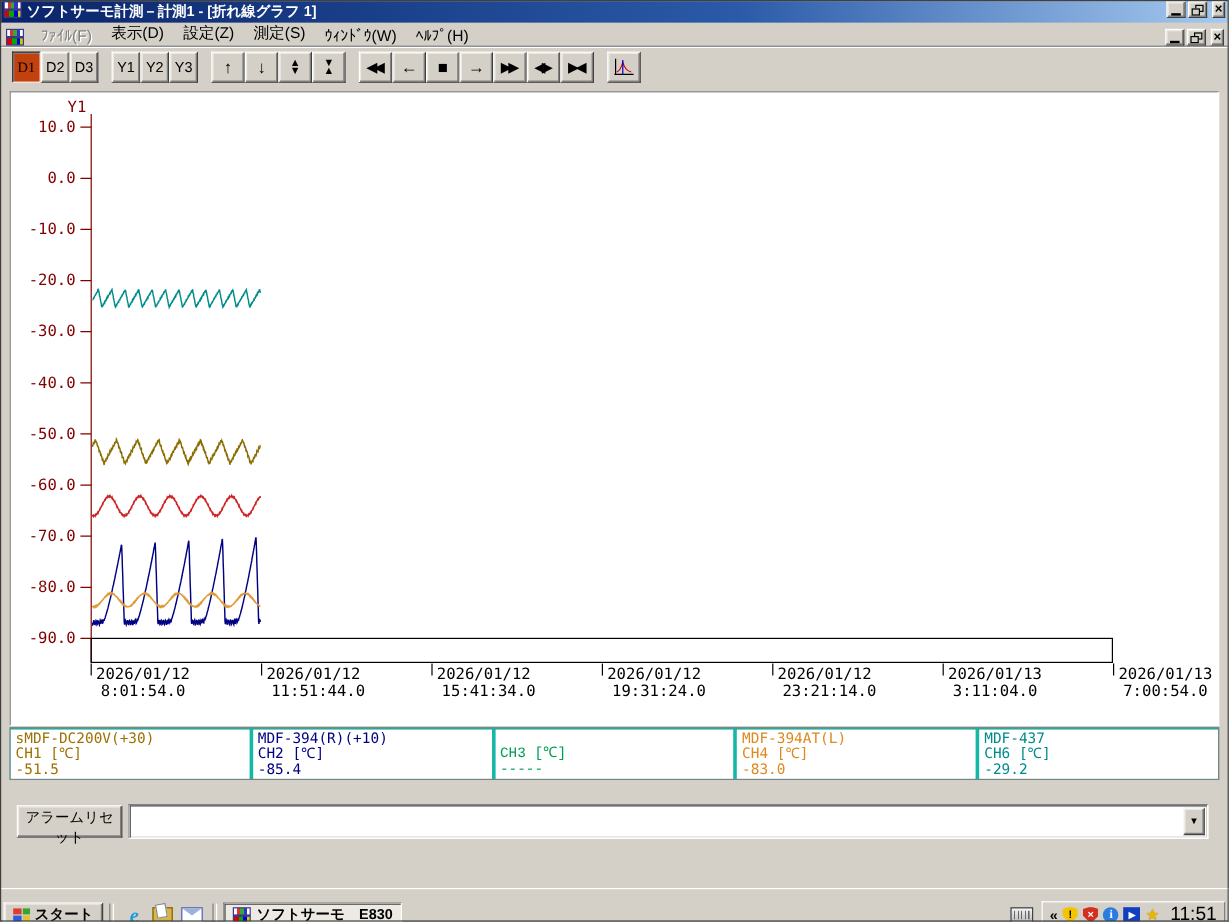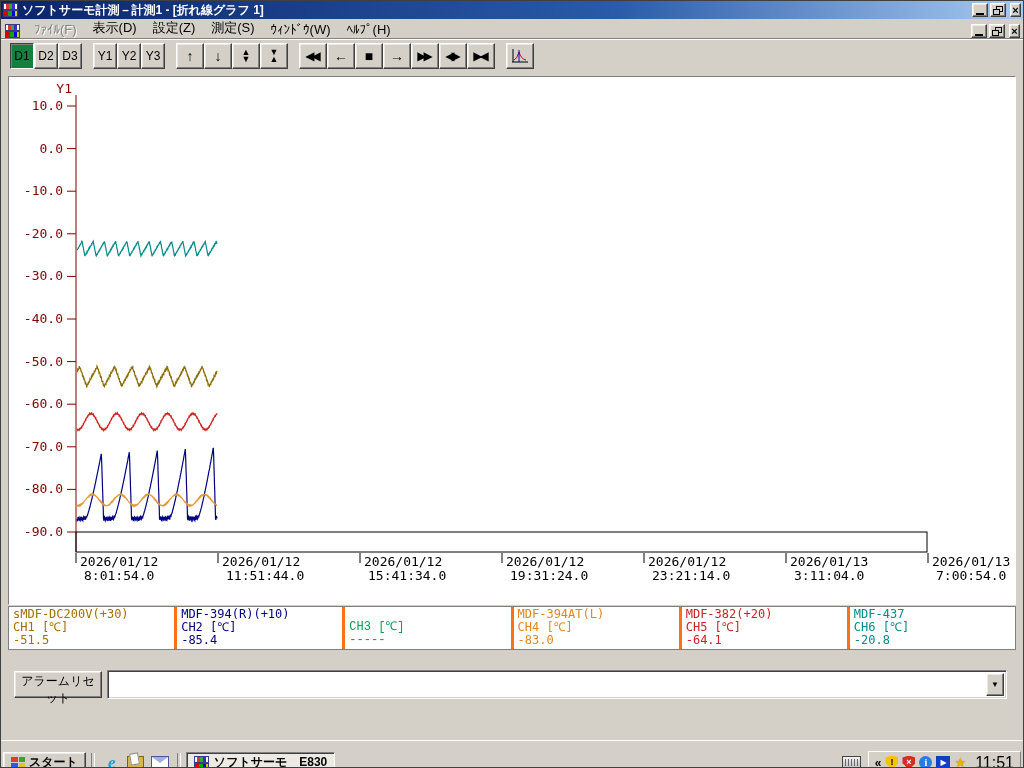--- a/index.html
+++ b/index.html
@@ -1,30 +1,30 @@
 <!DOCTYPE html>
 <html><head>
 <meta charset="utf-8">
 <style>
   html,body{margin:0;padding:0;background:#000;}
   #screen{position:relative;width:1024px;height:768px;background:#d4d0c8;overflow:hidden;
           font-family:"Liberation Sans","DejaVu Sans",sans-serif;color:#000;}
   
   .raised{background:#d4d0c8;border:1px solid;border-color:#ffffff #404040 #404040 #ffffff;
           box-shadow:inset -1px -1px 0 #808080,inset 1px 1px 0 #ece9e2;}
-  .pressed{background:#15803d;border:1px solid;border-color:#404040 #ffffff #ffffff #404040;
-          box-shadow:inset 1px 1px 0 #808080;}
+  .pressed{background:#c2410c;border:1px solid;border-color:#404040 #ffffff #ffffff #404040;
+          box-shadow:inset 1px 1px 0 #808080;font-family:Liberation Serif, serif;}
   .sunken{border:1px solid;border-color:#808080 #ffffff #ffffff #808080;}
   .sunken2{border:1px solid;border-color:#808080 #ffffff #ffffff #808080;
            box-shadow:inset 1px 1px 0 #404040,inset -1px -1px 0 #d4d0c8;}
   button{font-family:inherit;cursor:default;}
   
   .titlebar{position:absolute;left:1px;top:1px;right:1px;height:18px;
             background:linear-gradient(90deg,#0a246a 0%,#2a5aa8 60%,#a6caf0 100%);
-            display:flex;align-items:center;padding:0 2px;}
+            display:flex;align-items:flex-start;padding:0 2px;}
   .title-text{font-size:12px;font-weight:bold;color:#fff;margin-left:4px;white-space:nowrap;}
   .win-btns{margin-left:auto;display:flex;gap:2px;align-items:center;}
   .wbtn{width:16px;height:14px;padding:0;display:flex;align-items:center;justify-content:center;
         font-size:11px;font-weight:bold;line-height:1;color:#000;}
   .wbtn.gap{margin-left:2px;}
   .ico-min{width:8px;height:2px;background:#000;margin-top:7px;}
   .ico-restore{position:relative;width:10px;height:9px;}
   .ico-restore::before{content:"";position:absolute;right:0;top:0;width:5px;height:4px;border:1px solid #000;}
   .ico-restore::after{content:"";position:absolute;left:0;bottom:0;width:5px;height:4px;border:1px solid #000;background:#d4d0c8;}
   
@@ -51,21 +51,21 @@
   .tb.chartbtn{width:28px;}
   
   .chart-panel{position:absolute;left:8px;top:76px;width:1006px;height:527px;background:#fff;
                border:1px solid;border-color:#808080 #ffffff #ffffff #808080;}
   #chart-svg{position:absolute;left:2px;top:2px;}
   #chart-svg text{font-family:"DejaVu Sans Mono","Liberation Mono",monospace;font-size:13px;}
   #chart-svg text.axt{fill:#800000;}
   #chart-svg text.xlt{fill:#000;}
   
   .legend{position:absolute;left:8px;top:606px;width:1006px;height:42px;display:flex;gap:3px;
-          background:#f97316;border:1px solid #808080;}
+          background:#14b8a6;border:1px solid #808080;align-items:center;}
   .cell{flex:1 1 0;background:#fff;font-family:"DejaVu Sans Mono","Liberation Mono",monospace;
         font-size:12px;line-height:13px;padding:1px 4px;white-space:nowrap;overflow:hidden;}
   .cell div{min-height:13px;}
   
   .alarm-btn{position:absolute;left:14px;top:671px;width:88px;height:27px;font-size:12px;}
   .combo{position:absolute;left:107px;top:670px;width:900px;height:29px;background:#fff;box-sizing:border-box;}
   .combo-btn{position:absolute;right:2px;top:2px;width:18px;height:23px;padding:0;
              display:flex;align-items:center;justify-content:center;font-size:8px;color:#000;}
   
   .statusbar{position:absolute;left:0;top:710px;width:1024px;height:29px;background:#d4d0c8;}
@@ -282,29 +282,24 @@
     <div class="cell" style="color: rgb(0, 160, 80); font-family: Liberation Mono, monospace;">
       <div></div>
       <div>CH3 [℃]</div>
       <div>-----</div>
     </div>
     <div class="cell" style="color: rgb(224, 136, 32);">
       <div>MDF-394AT(L)</div>
       <div>CH4 [℃]</div>
       <div>-83.0</div>
     </div>
-    <div class="cell" style="color: rgb(204, 34, 34);">
-      <div>MDF-382(+20)</div>
-      <div>CH5 [℃]</div>
-      <div>-64.1</div>
-    </div>
     <div class="cell" style="color: rgb(0, 139, 139);">
       <div>MDF-437</div>
       <div>CH6 [℃]</div>
-      <div>-20.8</div>
+      <div>-29.2</div>
     </div>
   </div>
 
   <button class="alarm-btn raised">アラームリセット</button>
   <div class="combo sunken2">
     <button class="combo-btn raised">
       <span>▼</span>
     </button>
   </div>
 

